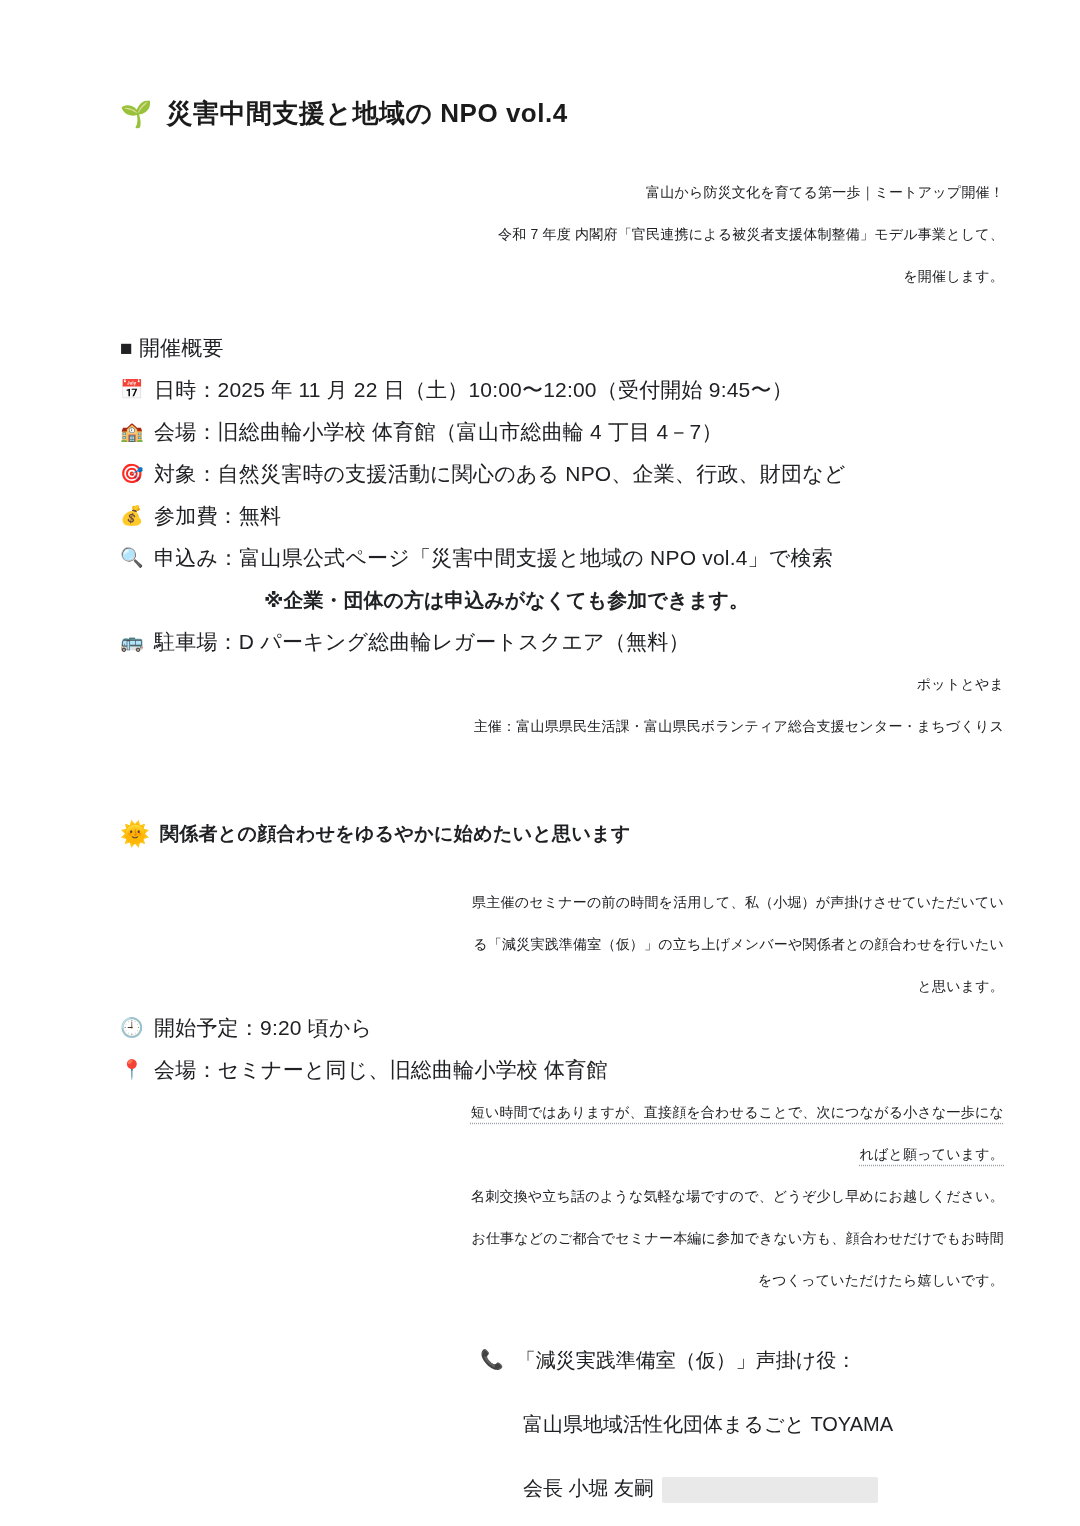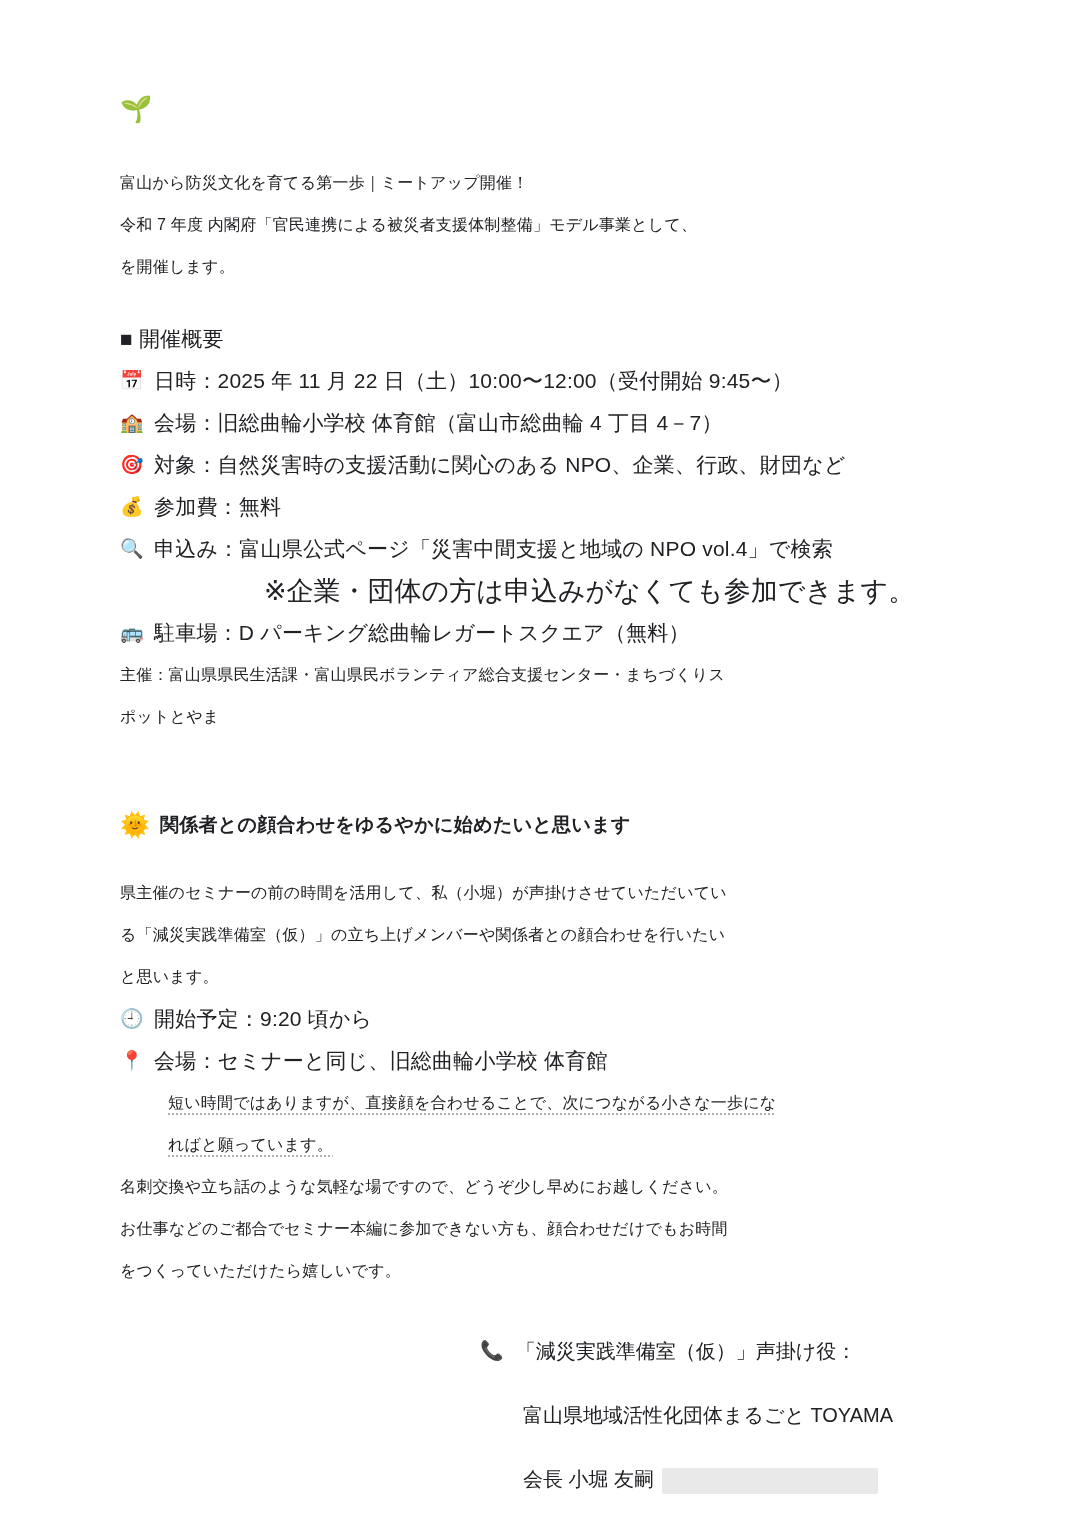--- a/index.html
+++ b/index.html
@@ -31,24 +31,25 @@
     font-size: 26px;
     line-height: 1;
   }
   .doc-title {
     font-size: 26px;
     font-weight: bold;
     letter-spacing: 0.5px;
     color: #1b1b1b;
   }
   .para {
-    font-size: 16px;
+    font-size: 14px;
     line-height: 42px;
     letter-spacing: 0.2px;
     color: #202124;
+    text-align: right;
   }
   .para.block {
     margin-bottom: 30px;
   }
   .section-head {
     font-size: 21px;
     line-height: 42px;
     letter-spacing: 0.2px;
   }
   .info-line {
@@ -62,22 +63,23 @@
     width: 34px;
     flex: 0 0 34px;
     font-size: 19px;
     line-height: 42px;
   }
   .info-text {
     flex: 1;
   }
   .sub-note {
     padding-left: 144px;
-    font-size: 27px;
-    line-height: 42px;
+    font-size: 20px;
+    line-height: 42px;
+    font-weight: bold;
   }
   .gap-lg {
     height: 74px;
   }
   .section2-title-row {
     display: flex;
     align-items: center;
     gap: 10px;
     margin-bottom: 34px;
   }
@@ -129,20 +131,21 @@
     border-radius: 2px;
   }
 </style>
 </head>
 <body>
 
 <div class="page">
 
   <div class="title-row">
     <span class="title-emoji">🌱</span>
+    <span class="doc-title">災害中間支援と地域の NPO vol.4</span>
   </div>
 
   <div class="para block">
     <div>富山から防災文化を育てる第一歩｜ミートアップ開催！</div>
     <div>令和 7 年度 内閣府「官民連携による被災者支援体制整備」モデル事業として、</div>
     <div>を開催します。</div>
   </div>
 
   <div class="section-head">■ 開催概要</div>
 
@@ -172,22 +175,22 @@
   </div>
 
   <div class="sub-note">※企業・団体の方は申込みがなくても参加できます。</div>
 
   <div class="info-line">
     <span class="info-icon">🚌</span>
     <span class="info-text">駐車場：D パーキング総曲輪レガートスクエア（無料）</span>
   </div>
 
   <div class="para">
+    <div>ポットとやま</div>
     <div>主催：富山県県民生活課・富山県民ボランティア総合支援センター・まちづくりス</div>
-    <div>ポットとやま</div>
   </div>
 
   <div class="gap-lg"></div>
 
   <div class="section2-title-row">
     <span class="section2-emoji">🌞</span>
     <span class="section2-title">関係者との顔合わせをゆるやかに始めたいと思います</span>
   </div>
 
   <div class="para">

